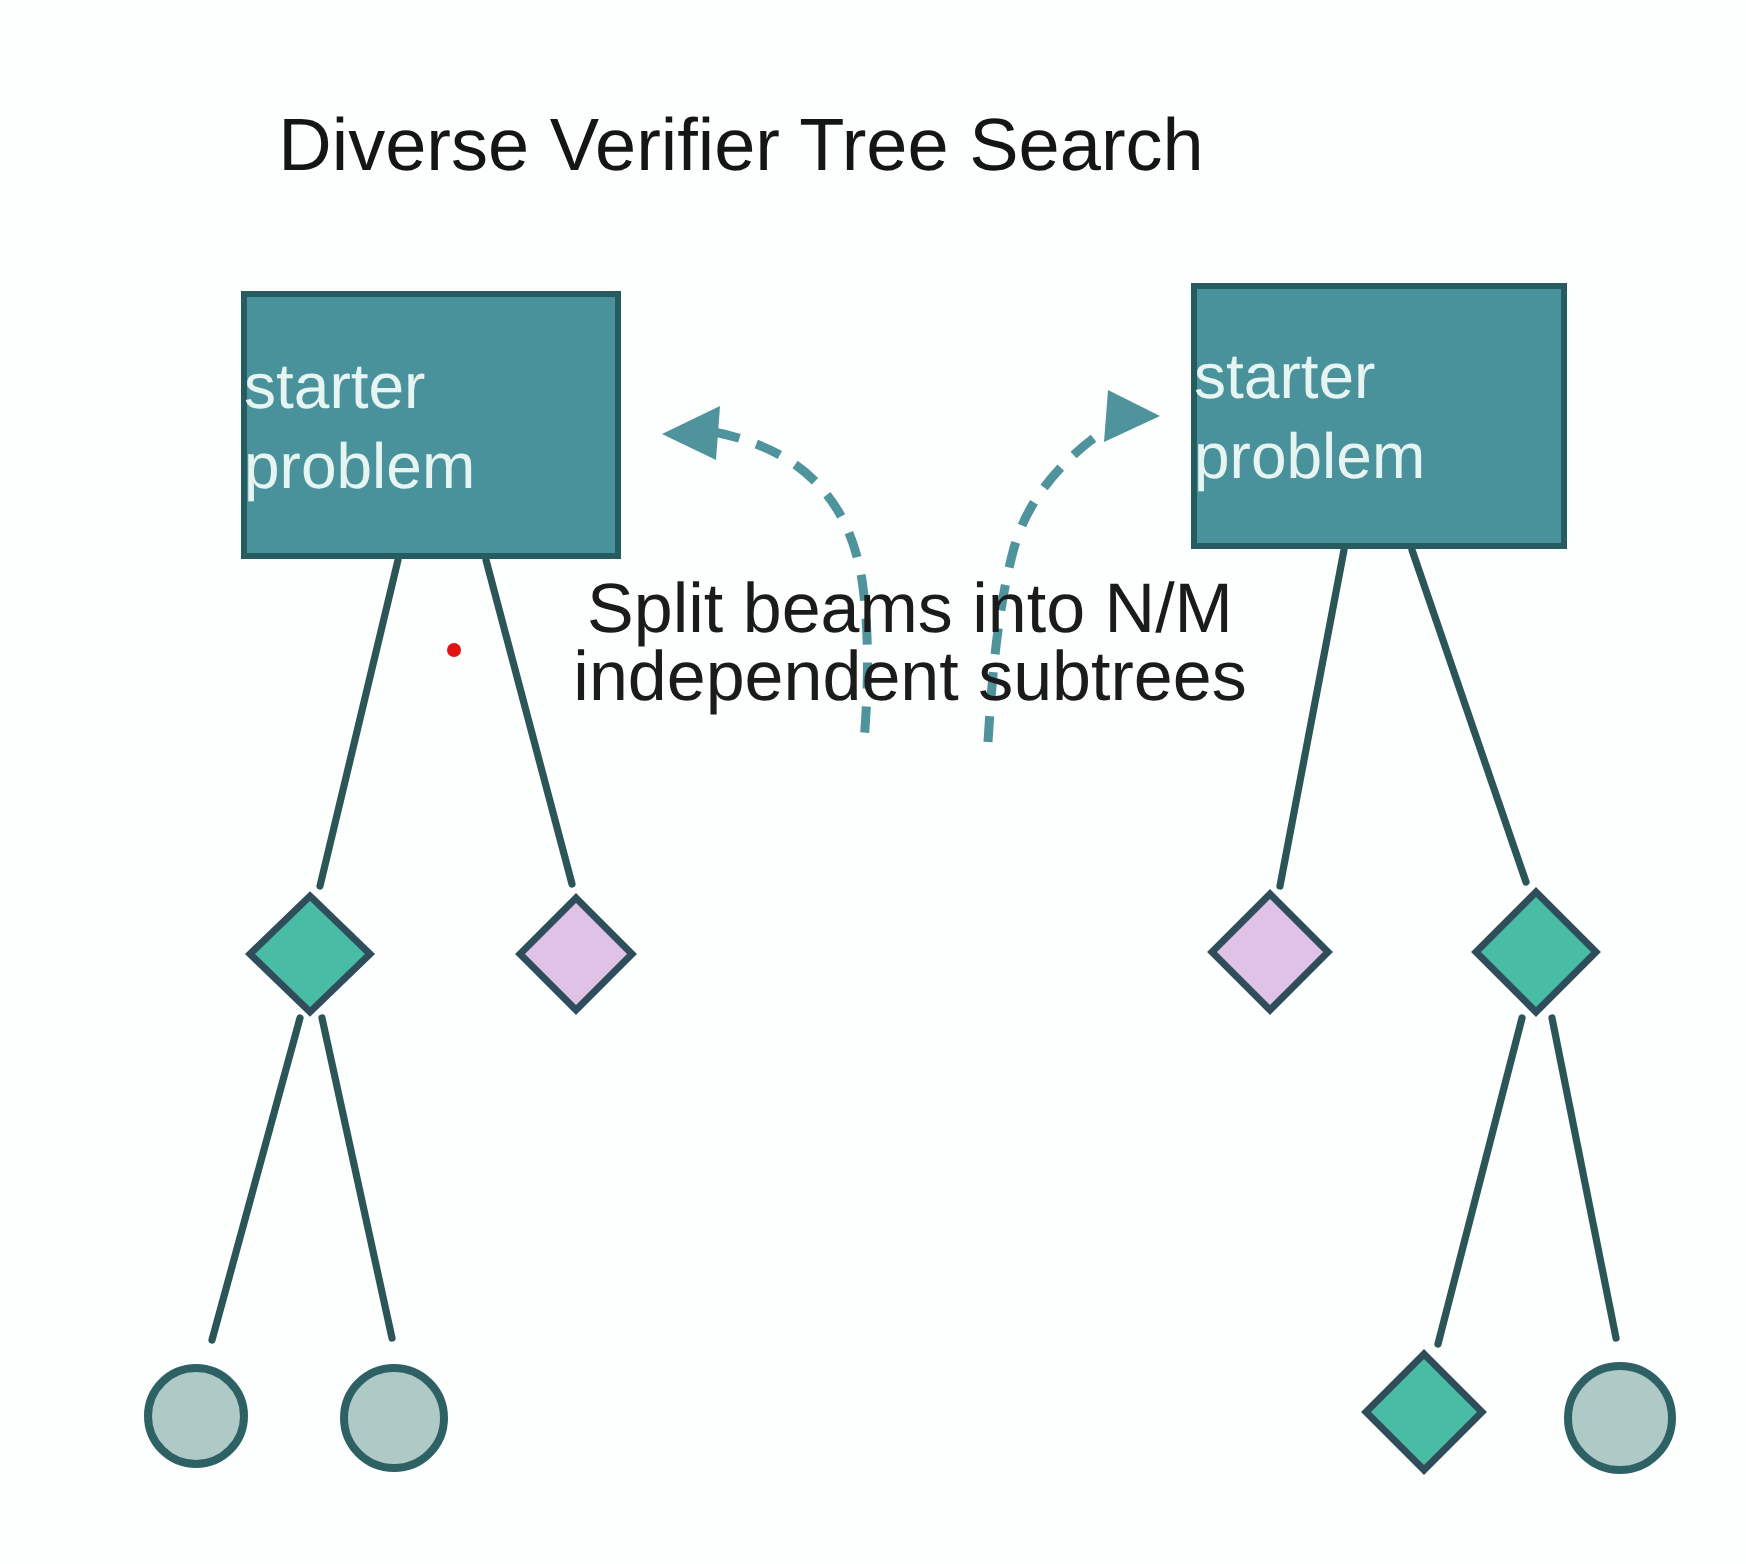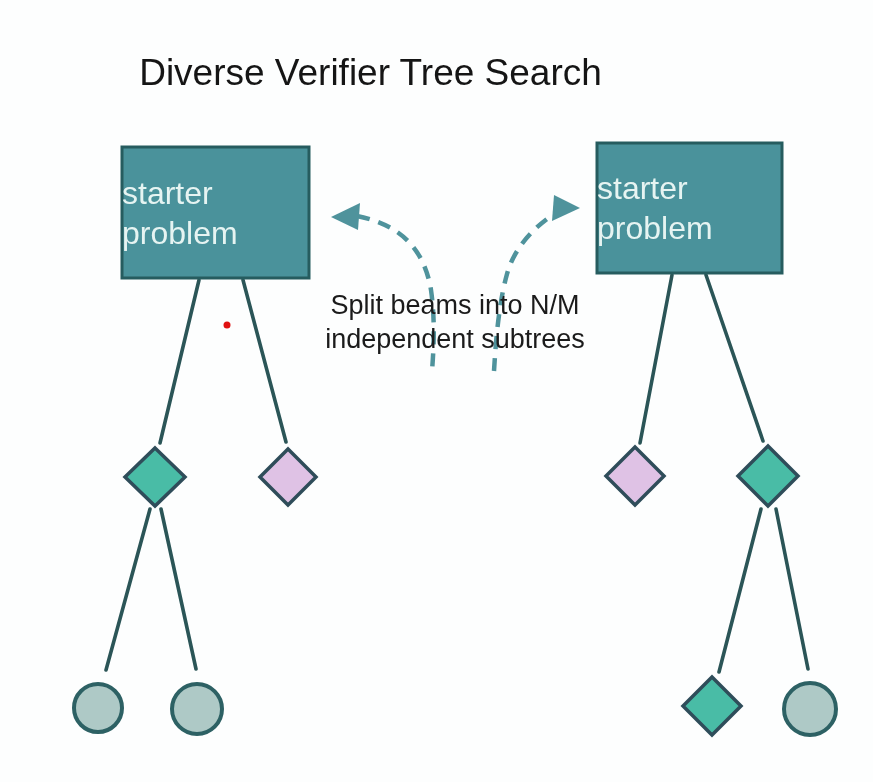--- a/index.html
+++ b/index.html
@@ -13,21 +13,21 @@
     font-size:37px;font-weight:400;color:#151515;letter-spacing:0px;
   }
   .root-label{
     position:absolute;display:flex;flex-direction:column;justify-content:center;align-items:flex-start;
     color:#e6f4f2;font-size:32px;line-height:40px;font-weight:400;
   }
   .root-label.left{left:122px;top:147px;width:187px;height:131px;}
   .root-label.right{left:597px;top:143px;width:185px;height:130px;}
   .annotation{
     position:absolute;top:288px;left:255px;width:400px;text-align:center;
-    font-size:27px;line-height:34px;color:#1b1b1b;font-weight:400;
+    font-size:35px;line-height:34px;color:#1b1b1b;font-weight:400;
   }
   .edge{stroke:#2b5557;stroke-width:3.6;stroke-linecap:round;}
   .node{stroke:#2f4d5a;stroke-width:3.5;}
   .circle-node{stroke:#2d6164;stroke-width:4;}
   .root-rect{stroke:#265c5f;stroke-width:3;}
   .dash{fill:none;stroke:#4f939c;stroke-width:4.5;stroke-dasharray:13 9;}
   .arrow-head{stroke:none;}
 </style>
 </head>
 <body>

